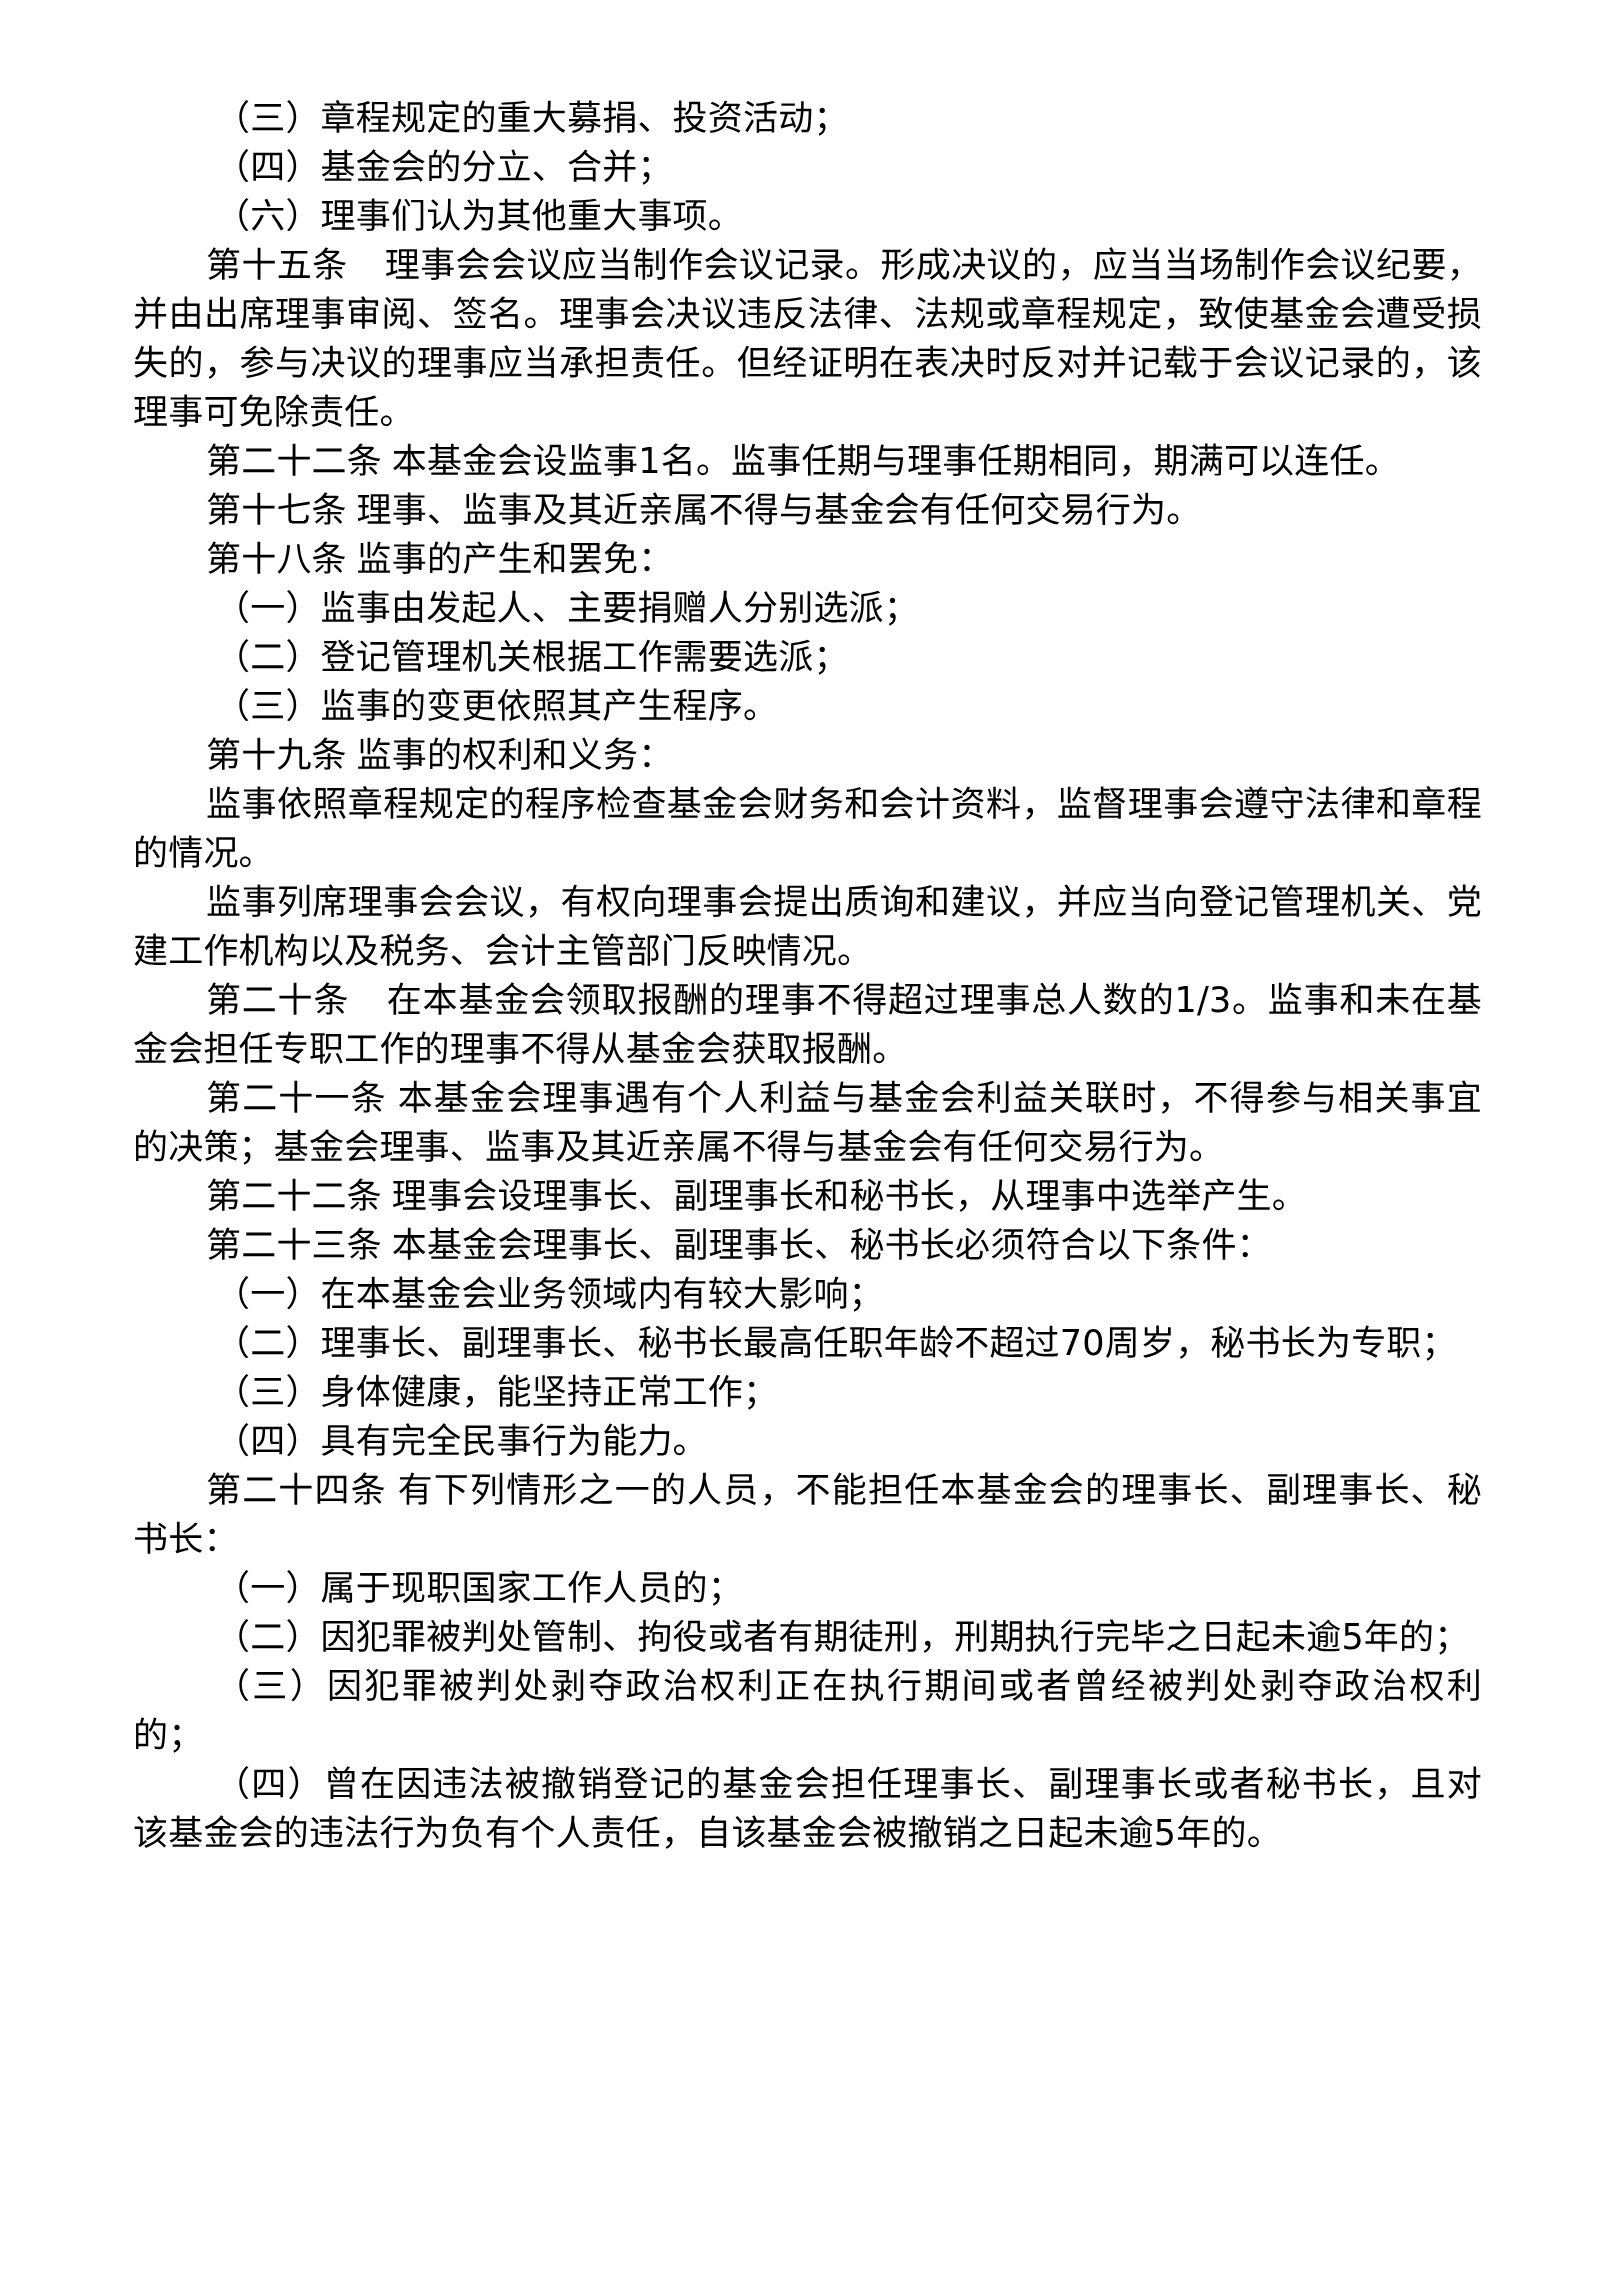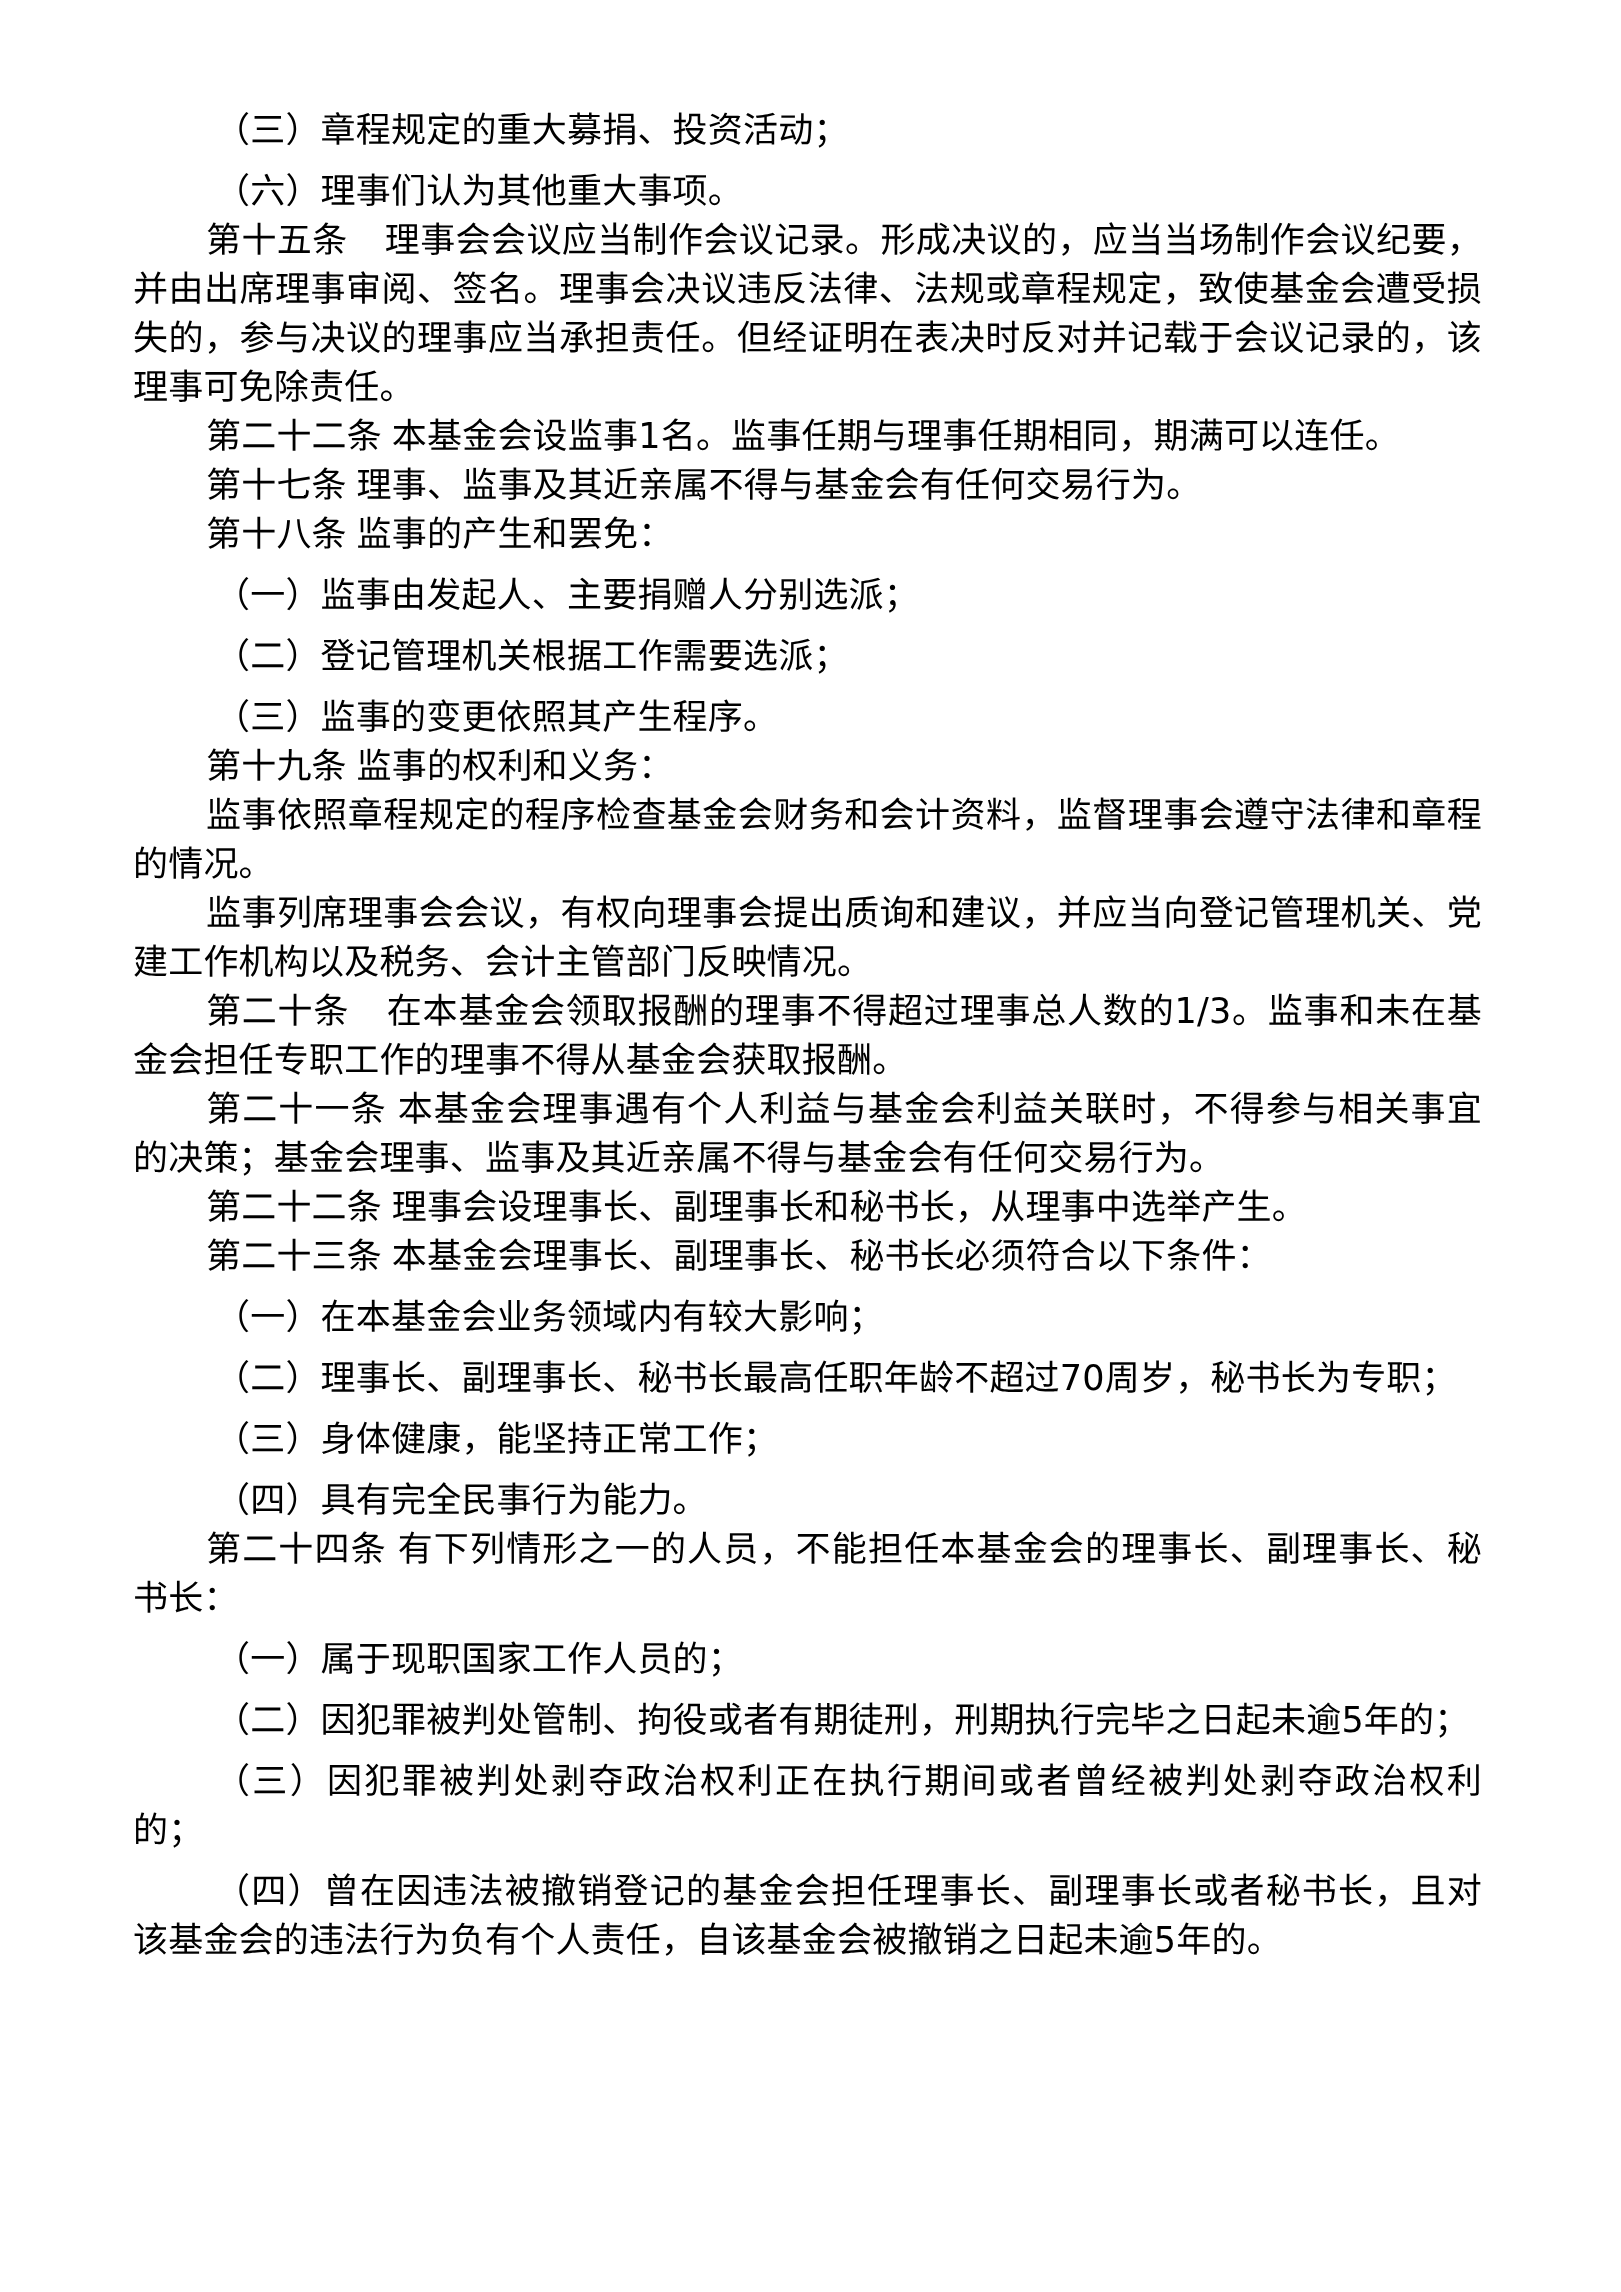--- a/index.html
+++ b/index.html
@@ -40,21 +40,20 @@
     white-space: normal;
     font-weight: 400;
   }
   
   .para.indent-article {
     text-indent: 73px;
   }
   
   .para.indent-item {
     text-indent: 82px;
-    margin-top: 12px;
   }
   
   .para.indent-plain {
     text-indent: 73px;
   }
   
   .gap-wide {
     display: inline-block;
     width: 37px;
   }
@@ -64,20 +63,21 @@
   }
 </style>
 </head>
 <body>
 
 <div class="page">
   <div class="body-area">
 
     <p class="para indent-item">（三）章程规定的重大募捐、投资活动；</p>
 
+    <p class="para indent-item">（四）基金会的分立、合并；</p>
 
 
     <p class="para indent-item">（六）理事们认为其他重大事项。</p>
 
     <p class="para indent-article"><span>第十五条</span><span class="gap-wide"></span><span>理事会会议应当制作会议记录。形成决议的，应当当场制作会议纪要，并由出席理事审阅、签名。理事会决议违反法律、法规或章程规定，致使基金会遭受损失的，参与决议的理事应当承担责任。但经证明在表决时反对并记载于会议记录的，该理事可免除责任。</span></p>
 
     <p class="para indent-article"><span>第二十二条</span><span class="gap-narrow"></span><span>本基金会设监事1名。监事任期与理事任期相同，期满可以连任。</span></p>
 
     <p class="para indent-article"><span>第十七条</span><span class="gap-narrow"></span><span>理事、监事及其近亲属不得与基金会有任何交易行为。</span></p>
 

